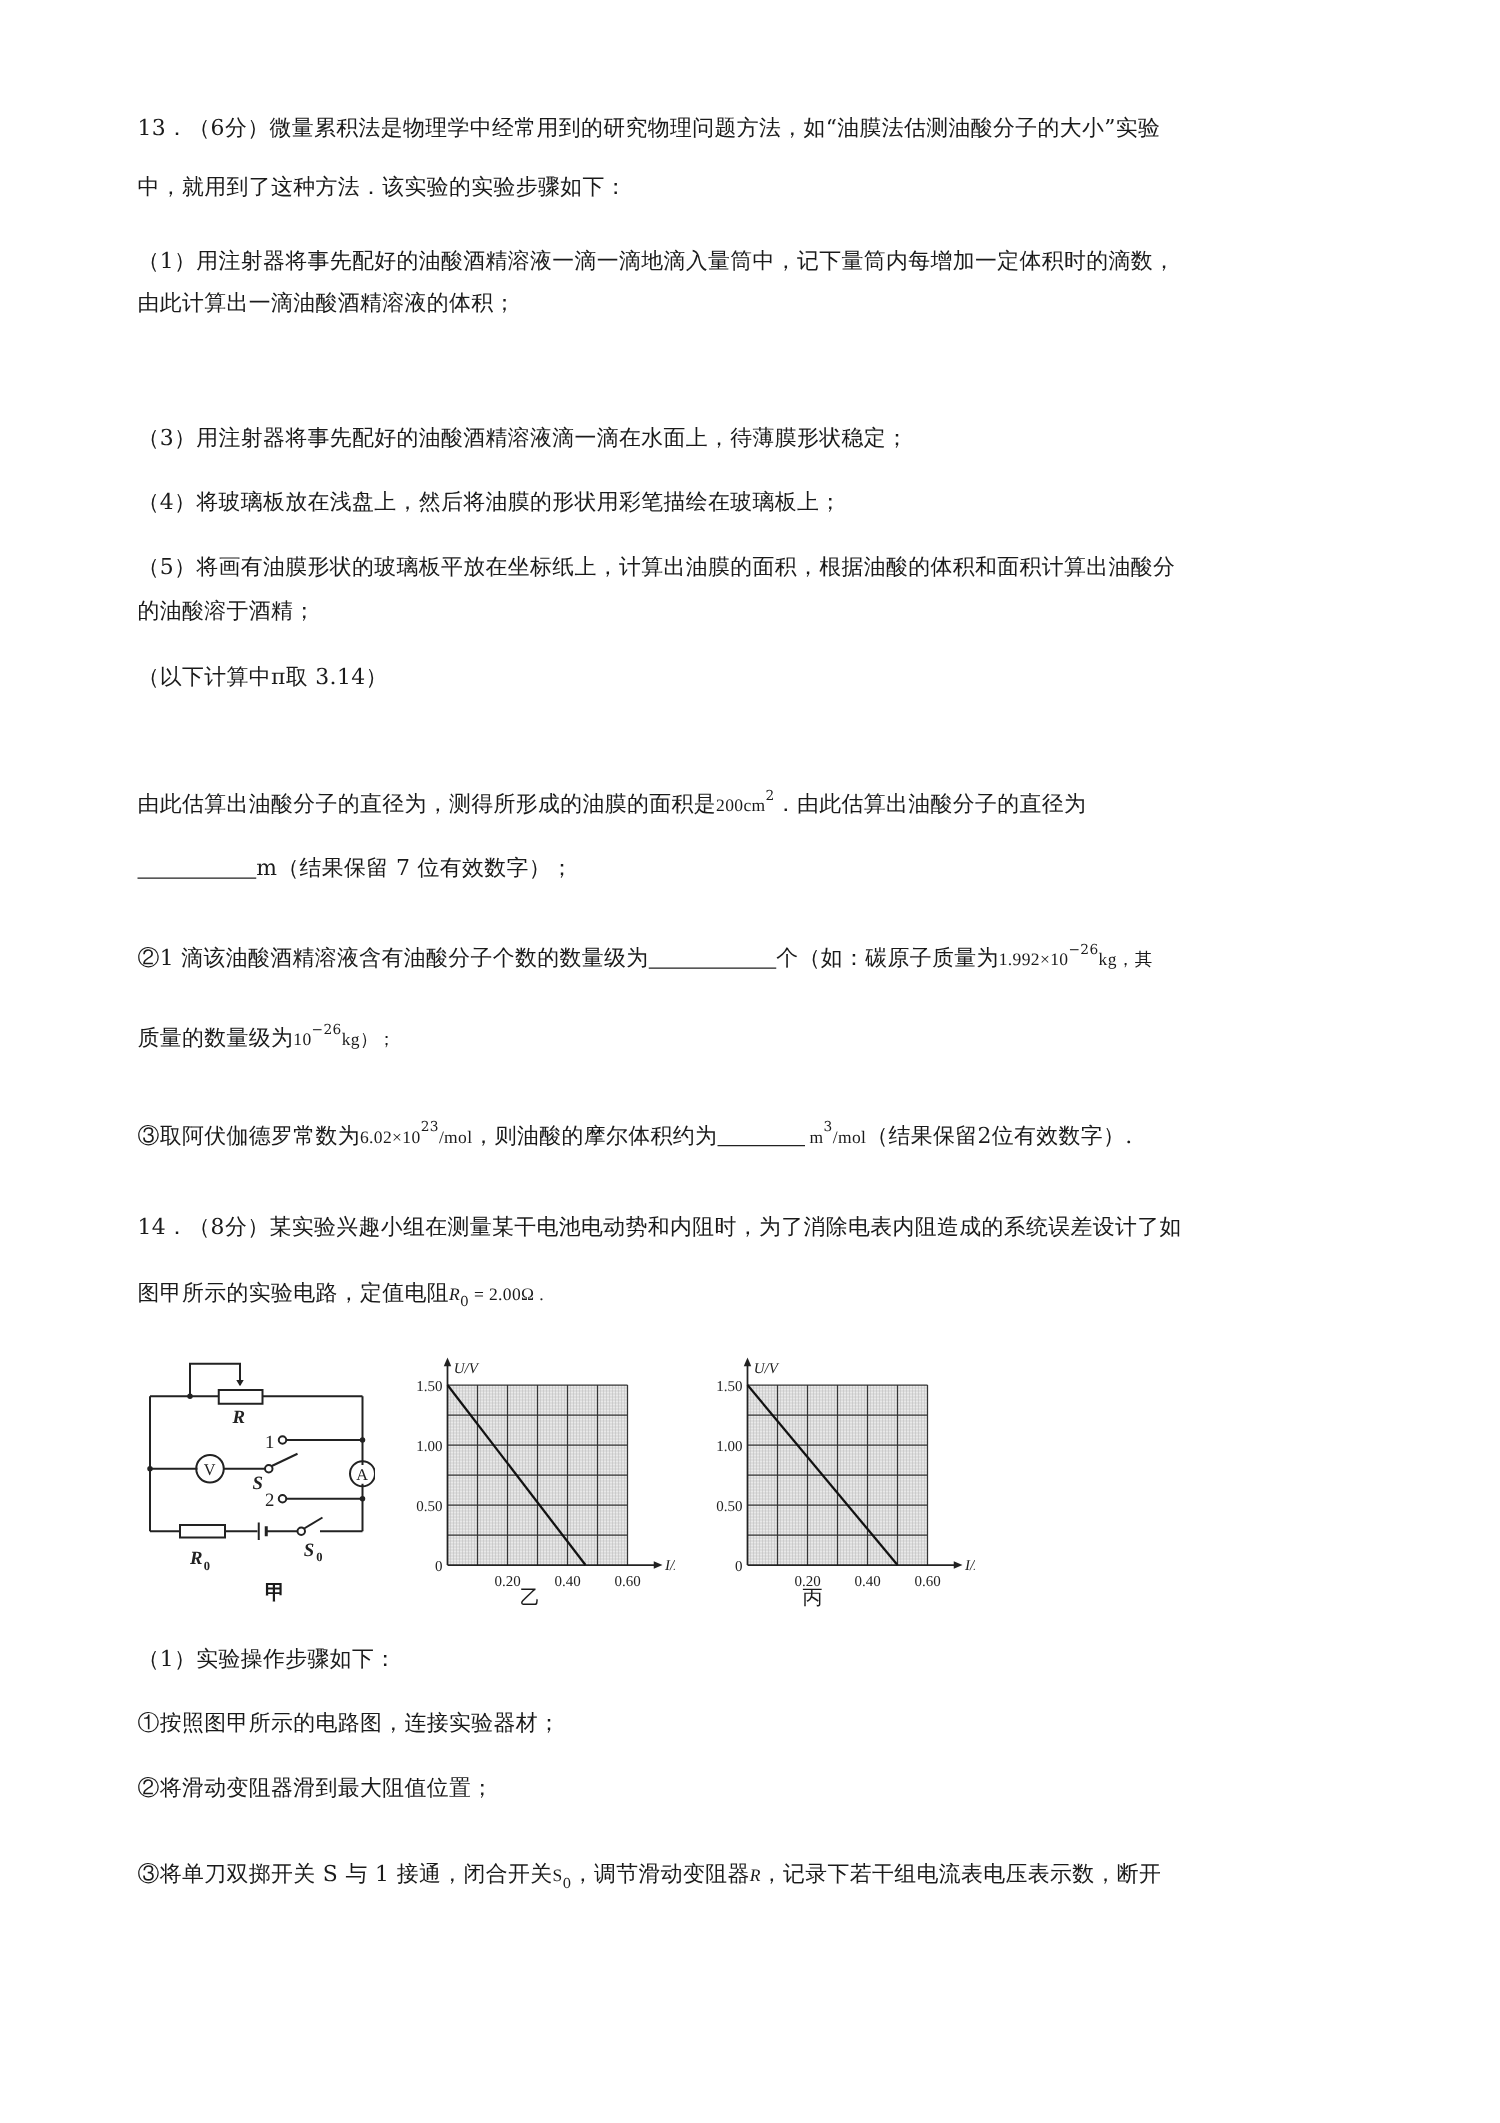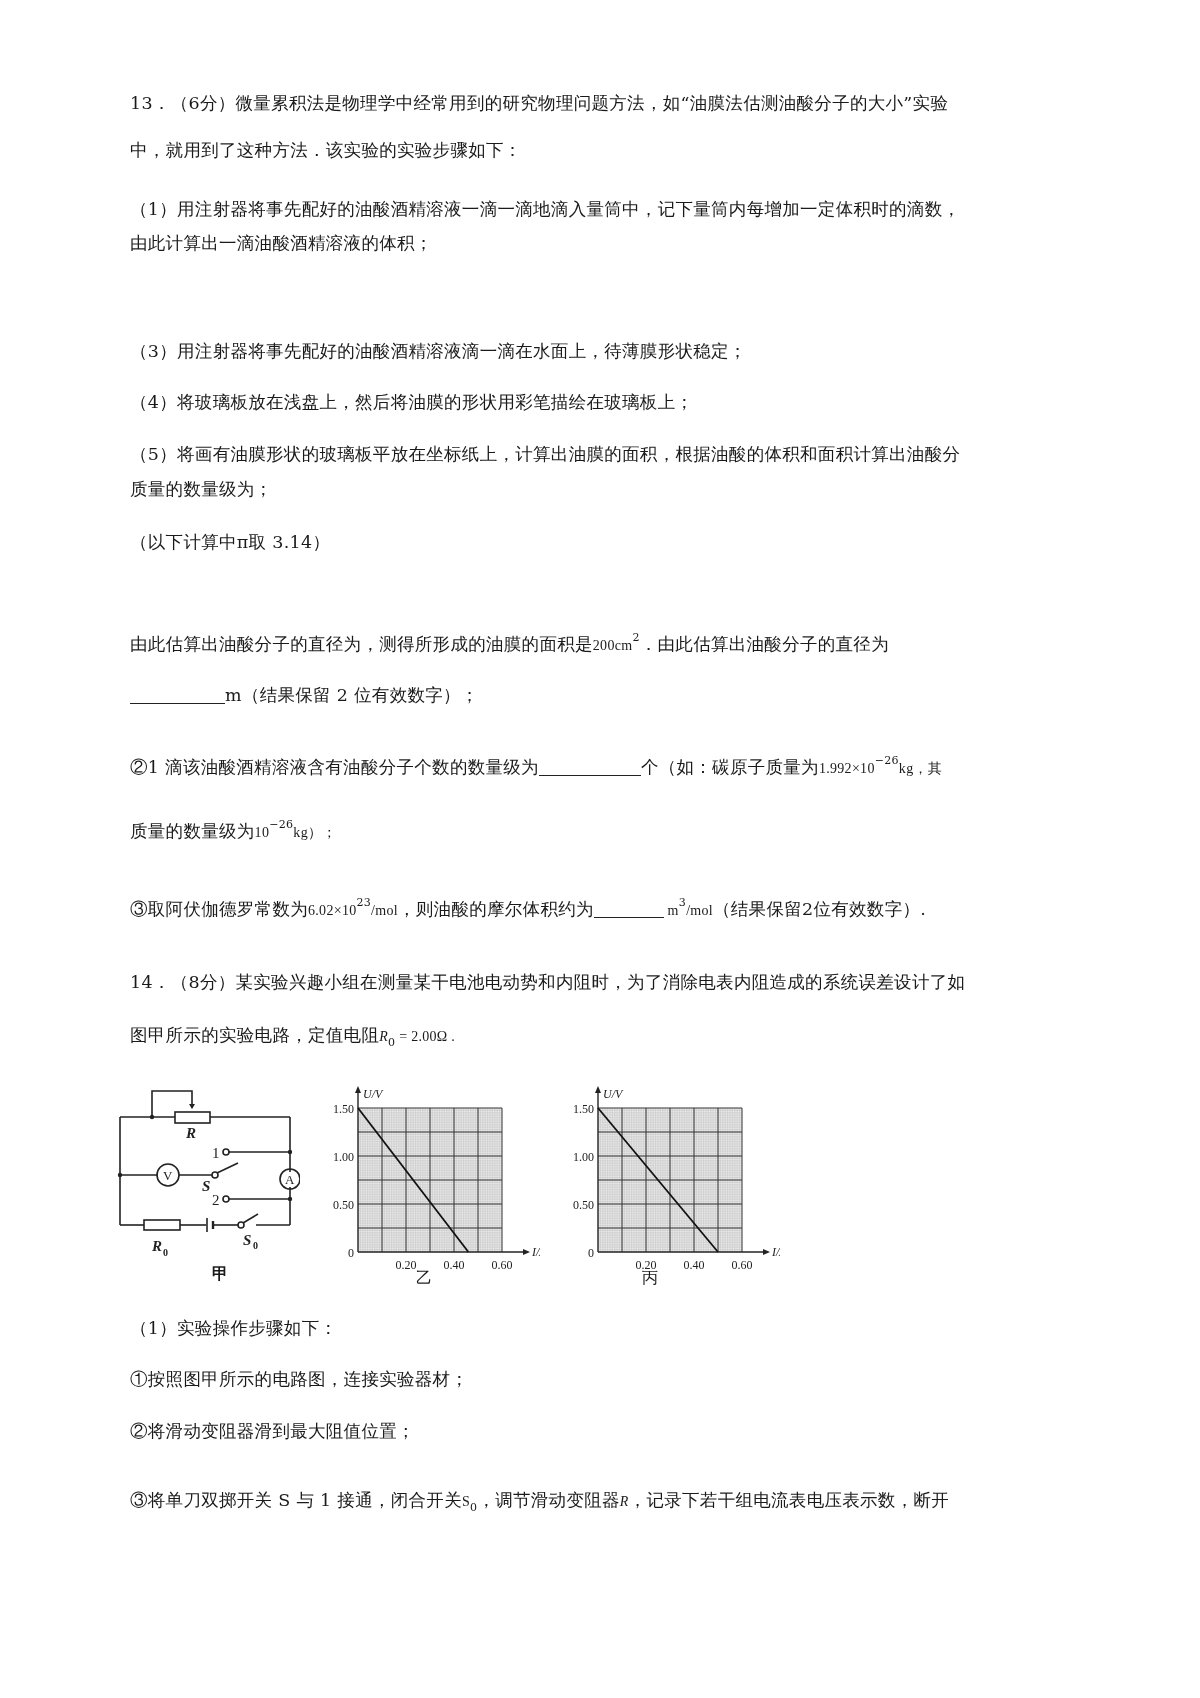--- a/index.html
+++ b/index.html
@@ -4,21 +4,21 @@
   <style>
     html, body { margin: 0; padding: 0; background: #ffffff; }
     body {
       width: 1200px; height: 1698px; position: relative; overflow: hidden;
       font-family: "DejaVu Serif", "Liberation Serif", serif;
       color: #1a1a1a;
     }
     .page { position: absolute; left: 0; top: 0; width: 1200px; height: 1698px; }
     .line {
       position: absolute; left: 110px; width: 990px;
-      font-size: 17.5px; line-height: 26px; white-space: nowrap; letter-spacing: 0.3px; margin-left: 20px;
+      font-size: 17.5px; line-height: 26px; white-space: nowrap; letter-spacing: 0.3px;
     }
     .num { font-family: "Liberation Serif", "DejaVu Serif", serif; font-size: 14px; }
     .blank { display: inline-block; border-bottom: 1.5px solid #222; height: 18px; vertical-align: -3px; }
     sup.s { font-size: 11px; vertical-align: 9px; line-height: 0; }
     sub.s { font-size: 11px; vertical-align: -5px; line-height: 0; }
     .ital { font-style: italic; font-family: "Liberation Serif", serif; }
     .fig { position: absolute; }
     .fig svg text { font-family: "Liberation Serif", "DejaVu Serif", serif; fill: #222; }
     .caption { position: absolute; font-size: 16px; font-weight: bold; }
   </style>
@@ -27,28 +27,28 @@
 
 <div class="page">
 
   <div class="line" style="top:90px">13．（6分）微量累积法是物理学中经常用到的研究物理问题方法，如“油膜法估测油酸分子的大小”实验</div>
   <div class="line" style="top:137px">中，就用到了这种方法．该实验的实验步骤如下：</div>
   <div class="line" style="top:196px">（1）用注射器将事先配好的油酸酒精溶液一滴一滴地滴入量筒中，记下量筒内每增加一定体积时的滴数，</div>
   <div class="line" style="top:230px">由此计算出一滴油酸酒精溶液的体积；</div>
   <div class="line" style="top:338px">（3）用注射器将事先配好的油酸酒精溶液滴一滴在水面上，待薄膜形状稳定；</div>
   <div class="line" style="top:389px">（4）将玻璃板放在浅盘上，然后将油膜的形状用彩笔描绘在玻璃板上；</div>
   <div class="line" style="top:441px">（5）将画有油膜形状的玻璃板平放在坐标纸上，计算出油膜的面积，根据油酸的体积和面积计算出油酸分</div>
-  <div class="line" style="top:476px">质量的数量级为；</div>
+  <div class="line" style="top:476px">的油酸溶于酒精；</div>
   <div class="line" style="top:529px">（以下计算中π取 3.14）</div>
 
   <div class="line" style="top:631px">
     <span>由此估算出油酸分子的直径为，测得所形成的油膜的面积是</span><span class="num">200cm</span><sup class="s">2</sup><span>．由此估算出油酸分子的直径为</span>
   </div>
   <div class="line" style="top:682px">
-    <span class="blank" style="width:95px"></span><span>m（结果保留 2 位有效数字）；</span>
+    <span class="blank" style="width:95px"></span><span>m（结果保留 7 位有效数字）；</span>
   </div>
 
   <div class="line" style="top:754px">
     <span>②1 滴该油酸酒精溶液含有油酸分子个数的数量级为</span><span class="blank" style="width:102px"></span><span>个（如：碳原子质量为</span><span class="num">1.992×10</span><sup class="s">−26</sup><span class="num">kg，其</span>
   </div>
   <div class="line" style="top:818px">
     <span>质量的数量级为</span><span class="num">10</span><sup class="s">−26</sup><span class="num">kg）；</span>
   </div>
 
   <div class="line" style="top:896px">

